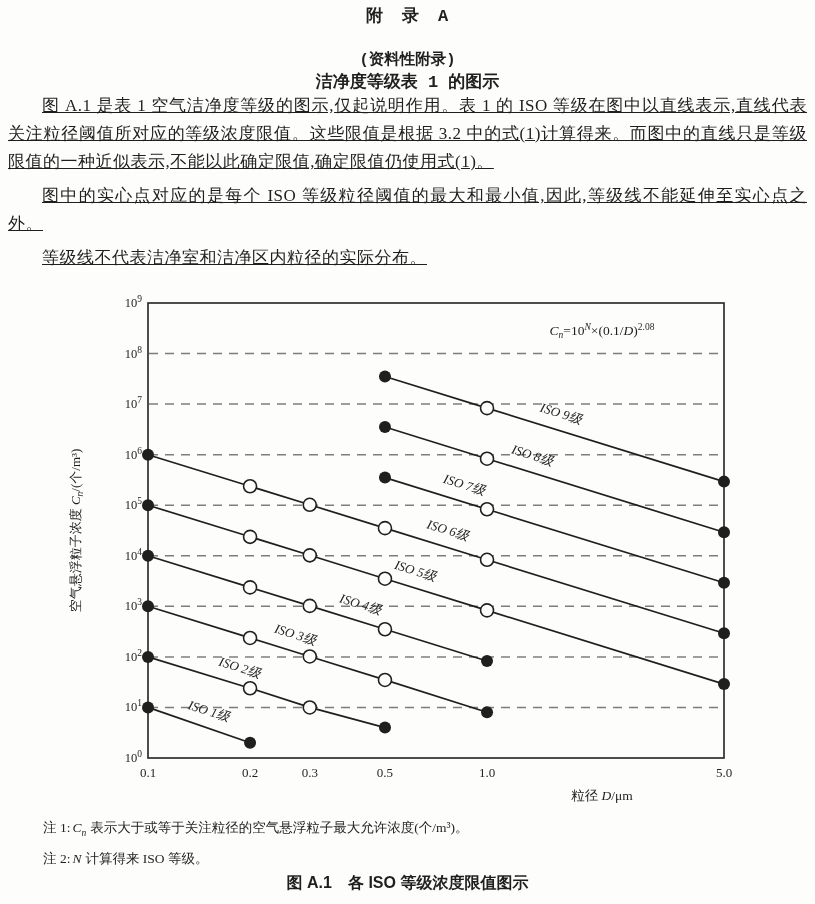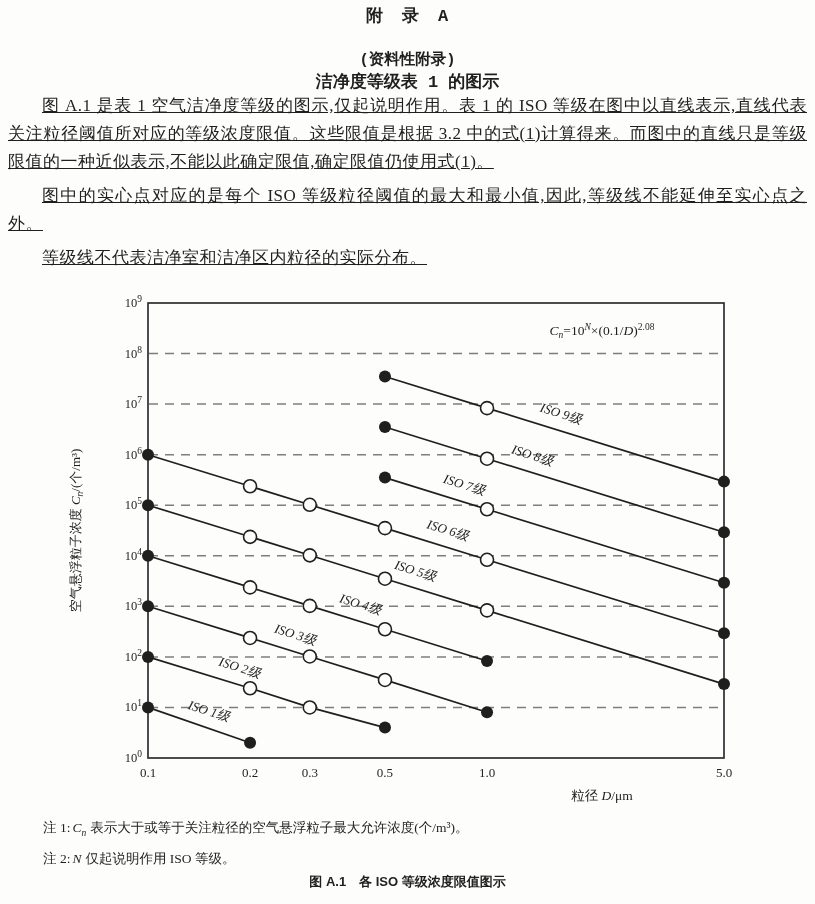--- a/index.html
+++ b/index.html
@@ -39,21 +39,21 @@
   }
   .note-label { margin-right: 2px; }
   .var { font-style: italic; }
   .note sub { font-size: 9.5px; font-style: italic; }
   .note-text { margin-left: 4px; }
 
   .caption {
     position: absolute; top: 873px; left: 0; width: 815px;
     text-align: center;
     font-family: "Liberation Sans", sans-serif;
-    font-weight: bold; font-size: 13px;
+    font-weight: bold; font-size: 16px;
   }
 </style>
 </head>
 <body>
 
 <div class="page">
 
   <div class="doc-header">
     <div class="t1">附　录　A</div>
     <div class="t2">(资料性附录)</div>
@@ -188,19 +188,19 @@
         <text x="80" y="242.5" text-anchor="middle" fill="#1f1f1f" font-size="13" font-family="Liberation Serif, serif" transform="rotate(-90 80 242.5)"><tspan>空气悬浮粒子浓度  </tspan><tspan font-style="italic">C</tspan><tspan dy="3" font-size="9.5" font-style="italic">n</tspan><tspan dy="-3">/(个/m³)</tspan></text>
         <text x="602" y="47" text-anchor="middle" fill="#1f1f1f" font-size="13.5" font-family="Liberation Serif, serif"><tspan font-style="italic">C</tspan><tspan dy="3" font-size="9.5" font-style="italic">n</tspan><tspan dy="-3">=10</tspan><tspan dy="-5" font-size="9.5" font-style="italic">N</tspan><tspan dy="5">×(0.1/</tspan><tspan font-style="italic">D</tspan><tspan>)</tspan><tspan dy="-5" font-size="9.5">2.08</tspan></text>
       </svg>
   </div>
 
   <div class="notes">
     <div class="note">
       <span class="note-label">注 1:</span><span class="var">C</span><sub>n</sub><span class="note-text">表示大于或等于关注粒径的空气悬浮粒子最大允许浓度(个/m³)。</span>
     </div>
     <div class="note">
-      <span class="note-label">注 2:</span><span class="var">N</span><sub></sub><span class="note-text">仅起说明作用 ISO 等级。</span>
+      <span class="note-label">注 2:</span><span class="var">N</span><sub></sub><span class="note-text">计算得来 ISO 等级。</span>
     </div>
   </div>
 
   <div class="caption">图 A.1　各 ISO 等级浓度限值图示</div>
 
 </div>
 
 </body></html>

